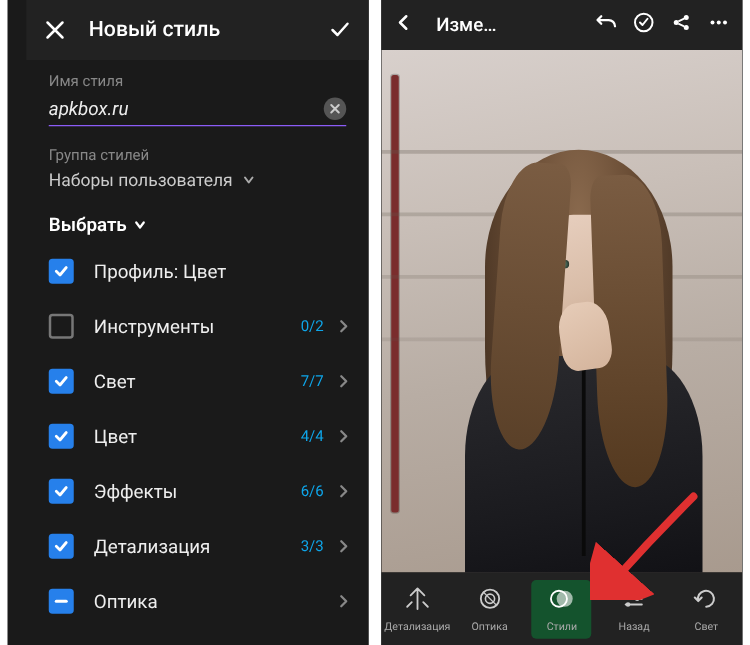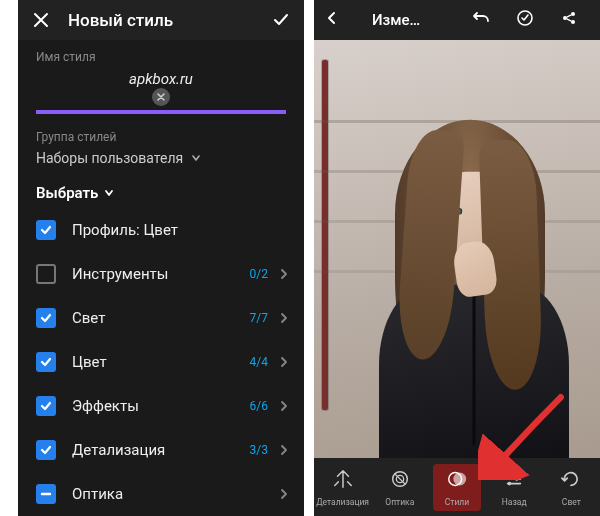--- a/index.html
+++ b/index.html
@@ -14,21 +14,21 @@
   }
   .screen {
     width: 289px;
     height: 516px;
     background: #1a1a1a;
     color: #e0e0e0;
     display: flex;
     flex-direction: column;
     overflow: hidden;
   }
-  .left-screen { margin-left: 18px; }
+  .left-screen { margin-left: 6px; padding-left: 15px; }
   .right-screen { position: relative; }
   .header {
     display: flex;
     align-items: center;
     height: 48px;
     padding: 0 14px;
     background: #222;
   }
   .header .title {
     flex: 1;
@@ -43,23 +43,22 @@
   }
   .field-block { padding: 10px 18px 6px; }
   .field-label {
     font-size: 12px;
     color: #888;
     margin-bottom: 6px;
   }
   .input-row {
     display: flex;
     align-items: center;
-    border-bottom: 4px solid #8b5cf6;
+    border-bottom: 1px solid #8b5cf6;
     padding-bottom: 4px;
-    flex-direction: column;
   }
   .input-val {
     flex: 1;
     font-size: 15px;
     color: #eee;
     font-style: italic;
   }
   .clear-btn {
     width: 18px; height: 18px;
     border-radius: 50%;
@@ -97,21 +96,21 @@
   .checkbox.partial { background: #2680eb; }
   .option-label { flex: 1; margin-left: 16px; font-size: 15px; color: #eee; }
   .option-count { font-size: 12px; color: #0ea5e9; margin-right: 10px; }
   .chev-right svg { display: block; }
   
   .right-header {
     height: 40px;
     background: #222;
     display: flex; align-items: center;
     padding: 0 10px;
-    gap: 26px;
+    gap: 12px;
   }
   .right-header .spacer { flex: 1; }
   .right-title { color: #fff; font-size: 15px; font-weight: 500; margin-left: 6px; }
   .photo-area {
     flex: 1;
     position: relative;
     overflow: hidden;
     background: #111;
   }
   .bottom-tools {
@@ -120,21 +119,21 @@
     display: flex;
     align-items: center;
     justify-content: space-around;
   }
   .tool {
     display: flex; flex-direction: column; align-items: center;
     width: 48px;
     cursor: pointer;
   }
   .tool-label { font-size: 8.5px; color: #aaa; margin-top: 3px; white-space: nowrap; }
-  .tool.active { background: #7f1d1d; border-radius: 4px; padding: 4px 12px; }
+  .tool.active { background: #14532d; border-radius: 4px; padding: 4px 12px; }
   .arrow-annotation {
     position: absolute;
     bottom: 36px; right: 32px;
     width: 90px; height: 90px;
     pointer-events: none;
   }
   
   .photo-bg {
     position: absolute; inset: 0;
     background: linear-gradient(170deg, #d8d0cc 0%, #c9bfb8 30%, #b8ada4 60%, #a89a8e 100%);

